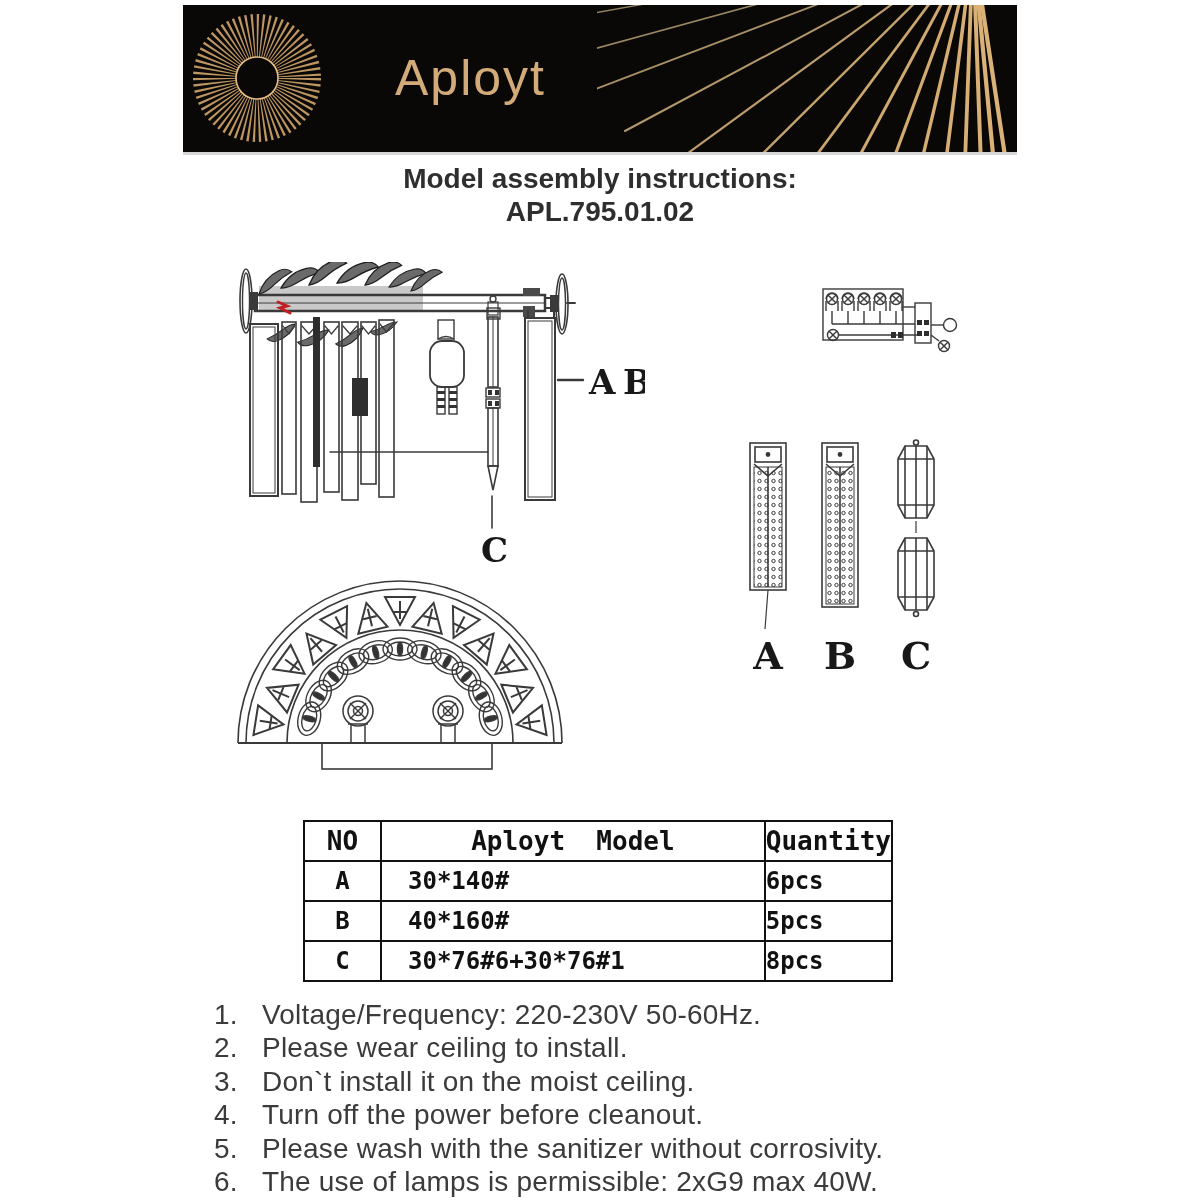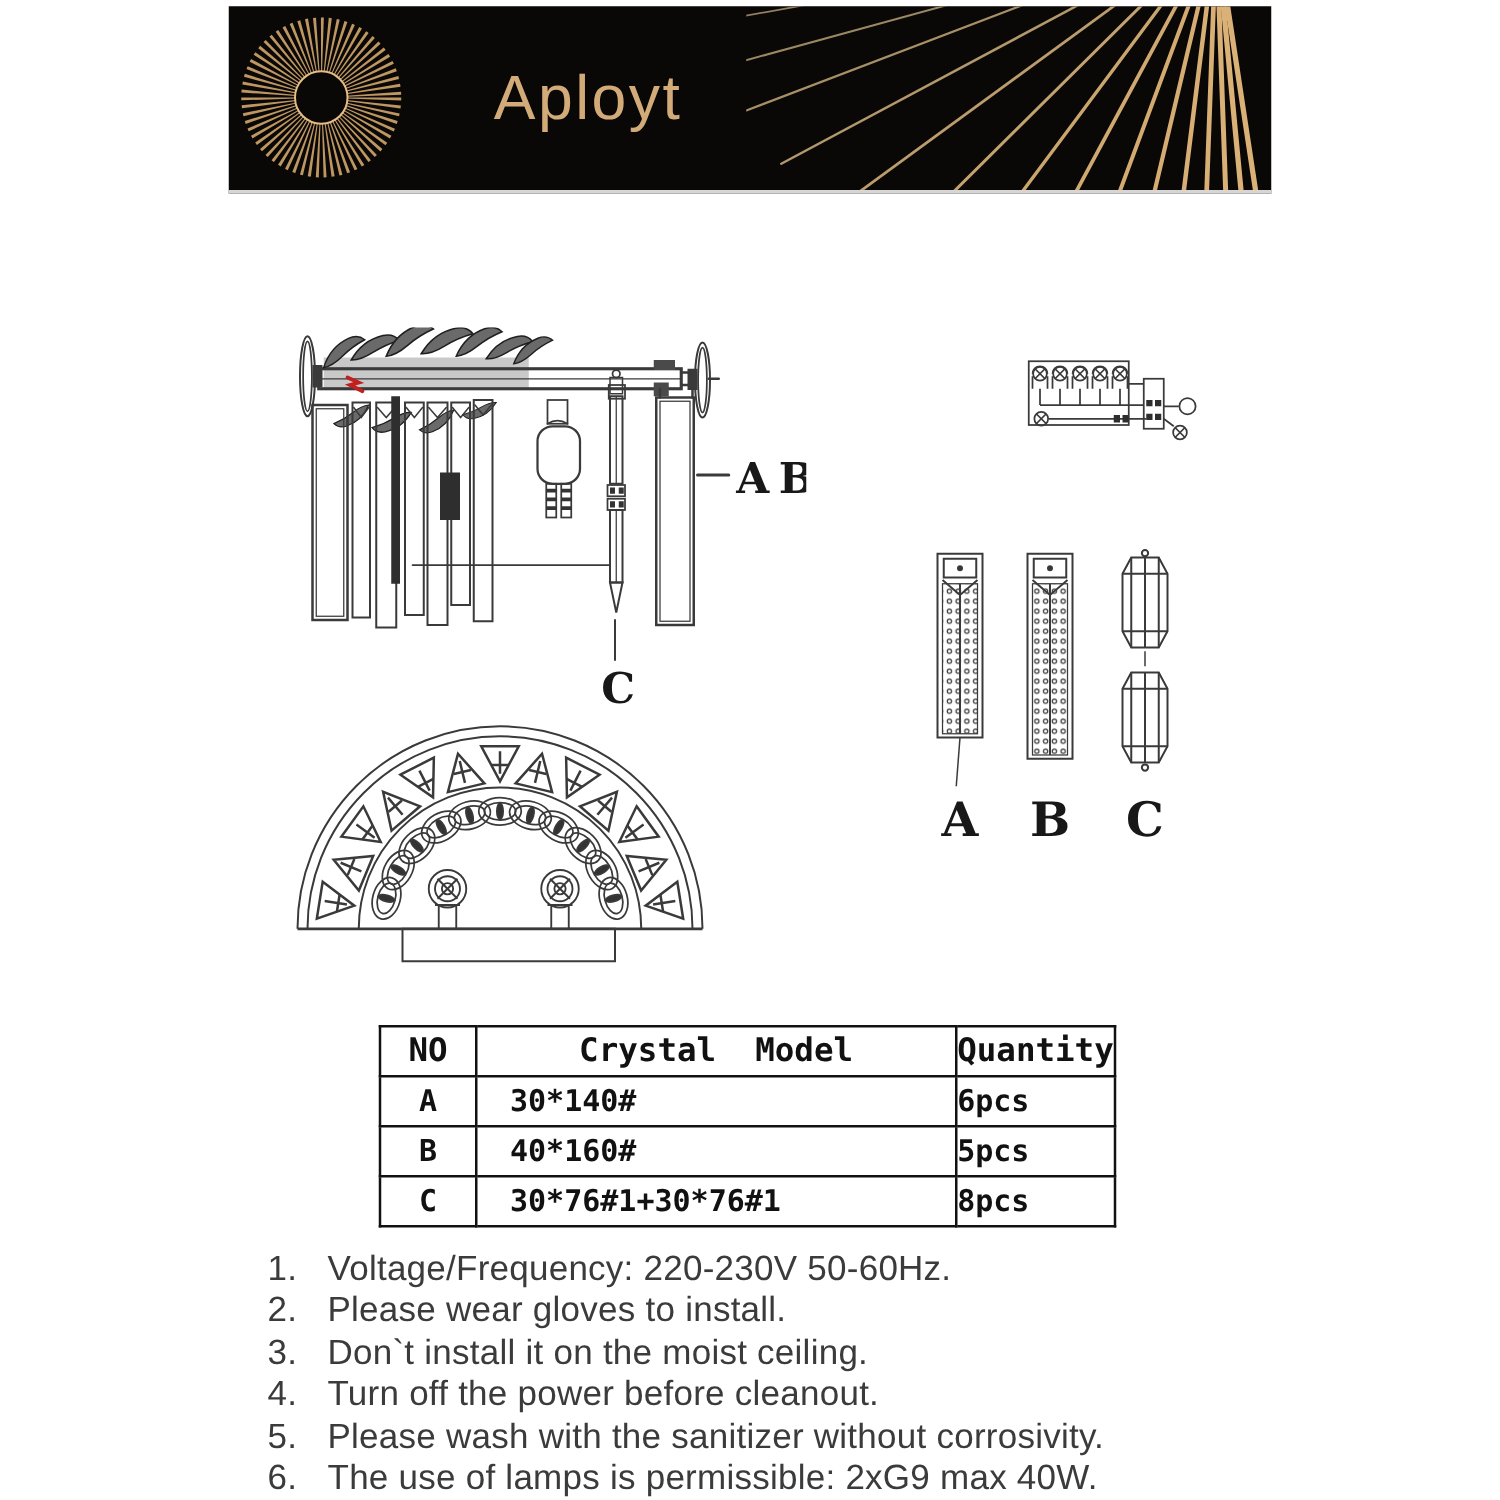--- a/index.html
+++ b/index.html
@@ -64,20 +64,24 @@
         <line x1="376" y1="-60" x2="302" y2="252" stroke="#d5ac72" stroke-width="3.4"></line>
         <line x1="376" y1="-60" x2="336" y2="260" stroke="#d7ae73" stroke-width="3.6"></line>
         <line x1="376" y1="-60" x2="364" y2="266" stroke="#d8af74" stroke-width="3.8"></line>
         <line x1="376" y1="-60" x2="388" y2="271" stroke="#d9b075" stroke-width="4"></line>
         <line x1="376" y1="-60" x2="408" y2="275" stroke="#dab176" stroke-width="4.2"></line>
         <line x1="376" y1="-60" x2="420" y2="230" stroke="#dab176" stroke-width="4.2"></line>
       </g>
     </svg>
   </div>
 
+  <div class="title-block">
+    <div>Model assembly instructions:</div>
+    <div>APL.795.01.02</div>
+  </div>
 
   <div class="fig" style="left:225px;top:262px;">
     <svg width="420" height="310" viewBox="0 0 420 310" stroke-linecap="round">
       <defs>
         <pattern id="xh" width="13" height="13" patternUnits="userSpaceOnUse">
           <path d="M0 0 L13 13 M13 0 L0 13" stroke="#2f2f2f" stroke-width="2.6" fill="none"></path>
         </pattern>
         <pattern id="dt" width="9" height="9" patternUnits="userSpaceOnUse">
           <circle cx="4.5" cy="4.5" r="2.1" fill="none" stroke="#444" stroke-width="1.2"></circle>
         </pattern>
@@ -374,49 +378,49 @@
       </g>
       <use href="#sock" transform="translate(130,138)"></use>
       <use href="#sock" transform="translate(220,138)"></use>
     </svg>
   </div>
 
   <table class="parts-table">
     <tbody>
       <tr>
         <th class="col-no">NO</th>
-        <th class="col-model">Crystal  Model</th>
+        <th class="col-model">Aployt  Model</th>
         <th class="col-qty">Quantity</th>
       </tr>
       <tr>
         <td class="col-no">A</td>
         <td class="col-model">30*140#</td>
         <td class="col-qty">6pcs</td>
       </tr>
       <tr>
         <td class="col-no">B</td>
         <td class="col-model">40*160#</td>
         <td class="col-qty">5pcs</td>
       </tr>
       <tr>
         <td class="col-no">C</td>
-        <td class="col-model">30*76#1+30*76#1</td>
+        <td class="col-model">30*76#6+30*76#1</td>
         <td class="col-qty">8pcs</td>
       </tr>
     </tbody>
   </table>
 
   <div class="instructions">
     <div class="instr-row">
       <span class="instr-num">1.</span>
       <span class="instr-text">Voltage/Frequency: 220-230V 50-60Hz.</span>
     </div>
     <div class="instr-row">
       <span class="instr-num">2.</span>
-      <span class="instr-text">Please wear gloves to install.</span>
+      <span class="instr-text">Please wear ceiling to install.</span>
     </div>
     <div class="instr-row">
       <span class="instr-num">3.</span>
       <span class="instr-text">Don`t install it on the moist ceiling.</span>
     </div>
     <div class="instr-row">
       <span class="instr-num">4.</span>
       <span class="instr-text">Turn off the power before cleanout.</span>
     </div>
     <div class="instr-row">

